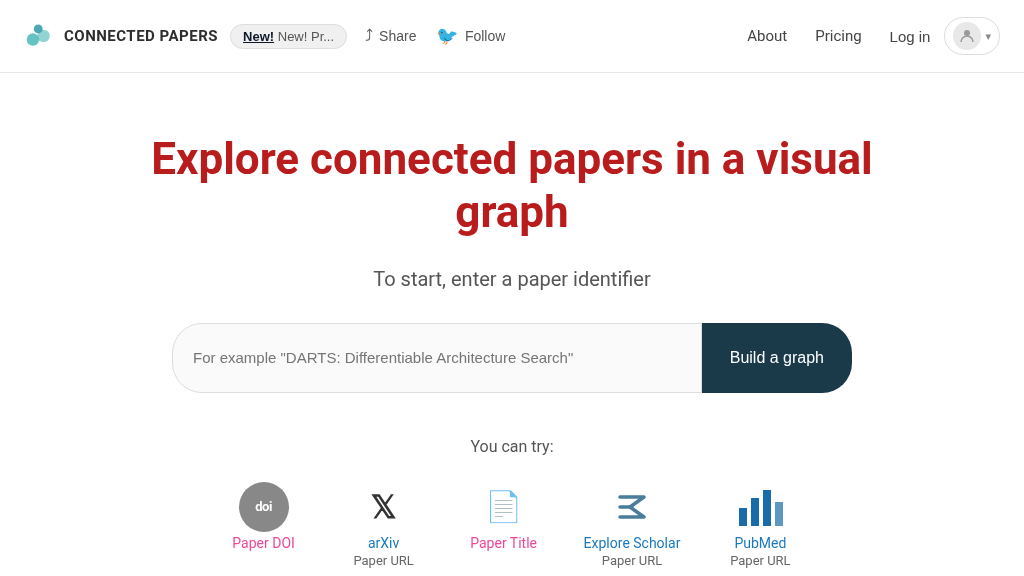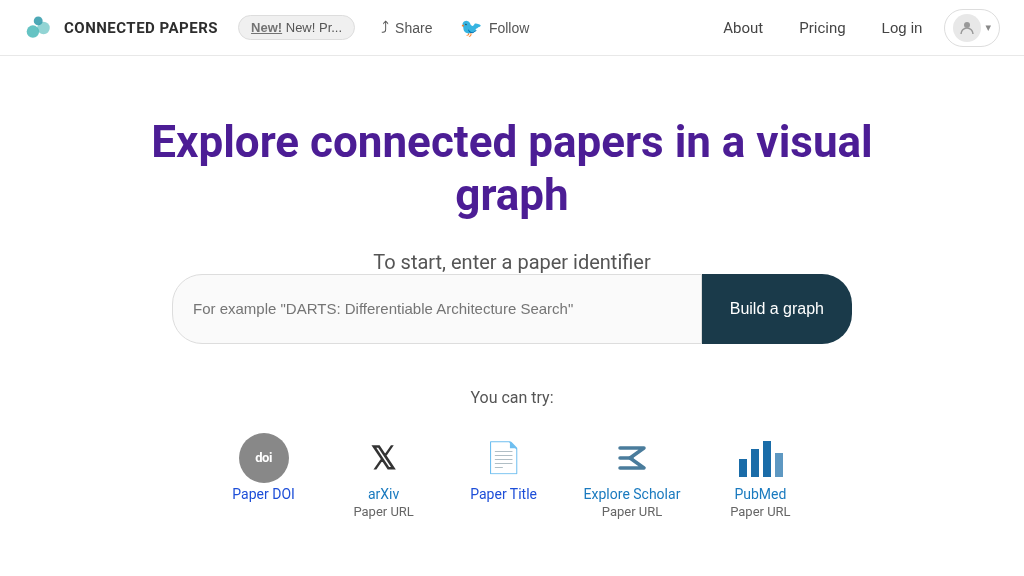--- a/index.html
+++ b/index.html
@@ -3,23 +3,23 @@
   <meta charset="utf-8">
   <style>
     * { margin: 0; padding: 0; box-sizing: border-box; }
     body { font-family: -apple-system, BlinkMacSystemFont, 'Segoe UI', Roboto, sans-serif; background: #fff; color: #333; }
 
     
     header {
       display: flex;
       align-items: center;
       padding: 0 24px;
-      height: 56px;
+      height: 73px;
       border-bottom: 1px solid #e8e8e8;
-      gap: 8px;
+      gap: 0;
     }
     .logo-area {
       display: flex;
       align-items: center;
       gap: 8px;
       text-decoration: none;
       margin-right: 12px;
     }
     .logo-icon {
       width: 32px;
@@ -34,21 +34,21 @@
     .new-badge {
       background: #f0f0f0;
       border: 1px solid #ddd;
       border-radius: 20px;
       padding: 4px 12px;
       font-size: 13px;
       color: #555;
       cursor: pointer;
       margin-right: 8px;
     }
-    .new-badge strong { color: #737373; text-decoration: underline; }
+    .new-badge strong { color: #0f172a; text-decoration: underline; }
     .share-btn {
       display: flex;
       align-items: center;
       gap: 6px;
       background: none;
       border: none;
       cursor: pointer;
       font-size: 14px;
       color: #555;
       padding: 6px 10px;
@@ -113,29 +113,30 @@
     
     main {
       display: flex;
       flex-direction: column;
       align-items: center;
       padding: 60px 24px 40px;
     }
     .headline {
       font-size: 44px;
       font-weight: 700;
-      color: #4c1d95;
+      color: #b91c1c;
       text-align: center;
       max-width: 750px;
       line-height: 1.2;
       margin-bottom: 28px;
     }
     .subtitle {
       font-size: 20px;
       color: #555;
+      margin-bottom: 32px;
     }
     .search-row {
       display: flex;
       width: 680px;
       max-width: 100%;
       gap: 0;
     }
     .search-input {
       flex: 1;
       border: 1px solid #ddd;
@@ -186,21 +187,21 @@
     .try-item-icon {
       width: 54px;
       height: 54px;
       display: flex;
       align-items: center;
       justify-content: center;
       font-size: 28px;
     }
     .try-item-label {
       font-size: 14px;
-      color: #1d4ed8;
+      color: #ec4899;
       text-align: center;
       line-height: 1.4;
     }
     .try-item-label.link-color {
       color: #1a7abf;
     }
     .try-item-sublabel {
       font-size: 13px;
       color: #666;
       text-align: left;

